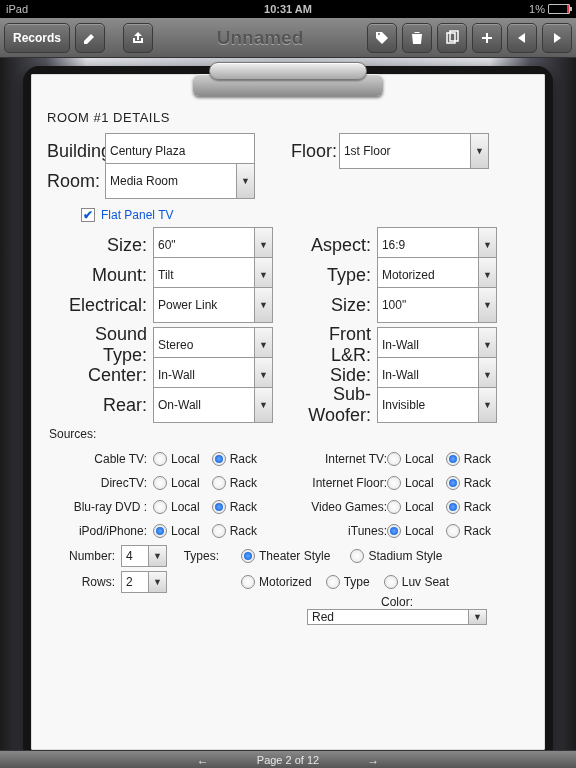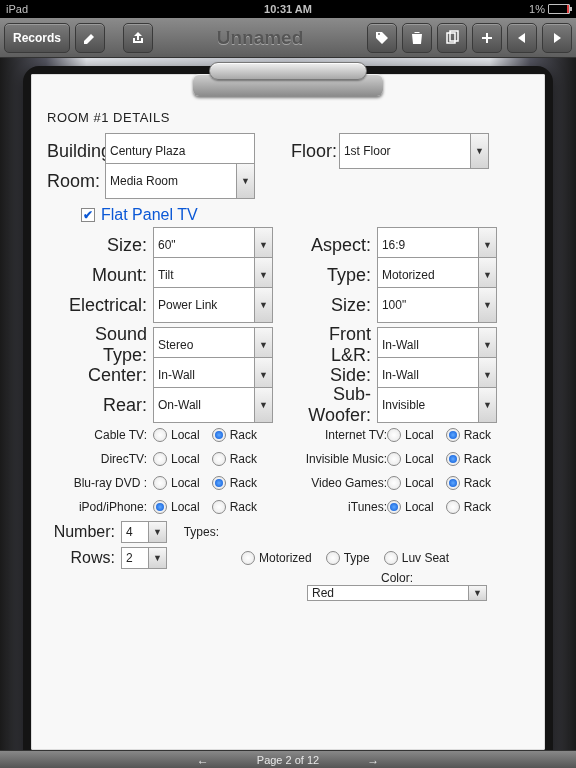--- a/index.html
+++ b/index.html
@@ -97,37 +97,37 @@
   .select .arrow, .mini-select .arrow {
     position:absolute; right:0; top:0; bottom:0; width:18px;
     background: linear-gradient(#f6f6f6,#d5d5d5);
     border-left:1px solid #999;
     display:flex; align-items:center; justify-content:center;
     font-size: 9px; color:#333;
   }
   .mini-select { height:22px; width:46px; background:#fff; border:1px solid #999; font-size:12px; padding:0 4px; position:relative; display:flex; align-items:center; padding-right:18px;}
   .check { width:14px; height:14px; border:1px solid #888; background:#fff; display:inline-flex; align-items:center; justify-content:center; margin-right:6px;}
   .check.checked:after{ content:"✔"; color:#0b58d6; font-size:12px; line-height:1; font-weight:700;}
-  .check-label { color:#0b58d6; font-size:16px; font-weight:400;}
+  .check-label { color:#0b58d6; font-size:12px; font-weight:400;}
 
   .spacer { height: 10px; }
 
   .section-head { font-size:12px; margin: 10px 0 6px 2px; }
 
   .radio { width:14px; height:14px; border-radius:50%; border:1px solid #888; background:radial-gradient(#fff,#e6e6e6); display:inline-flex; align-items:center; justify-content:center; margin:0 4px 0 0;}
   .radio.on:after{ content:""; width:8px; height:8px; border-radius:50%; background:radial-gradient(#5ea8ff,#0b58d6); }
   .radio-lbl { font-size:12px; margin-right: 12px;}
 
   .src-row { display:flex; align-items:center; height:24px; }
   .src-lbl-l { width:106px; text-align:right; padding-right:6px; font-size:12px;}
   .src-opts { width:142px; display:flex; align-items:center;}
   .src-lbl-r { width:92px; text-align:right; padding-right:0; font-size:12px;}
 
   .seat-row { display:flex; align-items:center; height:26px; }
-  .seat-lbl { width:74px; text-align:right; padding-right:6px; font-size:16px;}
+  .seat-lbl { width:74px; text-align:right; padding-right:6px; font-size:12px;}
   .seat-types { display:flex; align-items:center; gap: 20px; margin-left: 16px;}
   .types-lbl { width:48px; text-align:right; padding-right:6px; font-size:12px; margin-left:10px;}
   .color-row { display:flex; align-items:center; justify-content:flex-start; margin-left: 218px; flex-direction: column;}
 
   .pager {
     position:absolute; bottom:0; left:0; right:0; height:18px;
     background: linear-gradient(#888,#555); color:#e8e8e8;
     display:flex; align-items:center; justify-content:center;
     font-size:11px; gap: 48px;
     border-top: 1px solid #333;
@@ -335,20 +335,21 @@
           </div>
         <div class="col right">
             <div class="lbl w3">Sub-Woofer:</div>
           <div class="select" style="width:120px">
               <span>Invisible</span>
               <span class="arrow">▼</span>
             </div>
           </div>
       </div>
 
+      <div class="section-head">Sources:</div>
       <div id="sources-container">
           <div class="src-row">
             <div class="src-lbl-l">Cable TV:</div>
             <div class="src-opts">
               <span class="radio"></span>
               <span class="radio-lbl">Local</span>
               <span class="radio on"></span>
               <span class="radio-lbl">Rack</span>
             </div>
             <div class="src-lbl-r">Internet TV:</div>
@@ -360,21 +361,21 @@
             </div>
           </div>
           <div class="src-row">
             <div class="src-lbl-l">DirecTV:</div>
             <div class="src-opts">
               <span class="radio"></span>
               <span class="radio-lbl">Local</span>
               <span class="radio"></span>
               <span class="radio-lbl">Rack</span>
             </div>
-            <div class="src-lbl-r">Invisible Music:</div>
+            <div class="src-lbl-r">Internet Floor:</div>
             <div class="src-opts">
               <span class="radio"></span>
               <span class="radio-lbl">Local</span>
               <span class="radio on"></span>
               <span class="radio-lbl">Rack</span>
             </div>
           </div>
           <div class="src-row">
             <div class="src-lbl-l">Blu-ray DVD :</div>
             <div class="src-opts">
@@ -410,20 +411,30 @@
         </div>
 
 
       <div class="seat-row">
         <div class="seat-lbl">Number:</div>
         <div class="mini-select">
             <span>4</span>
             <span class="arrow">▼</span>
           </div>
         <div class="types-lbl">Types:</div>
+        <div id="seat-types" class="seat-types">
+            <span style="display: inline-flex; align-items: center;">
+              <span class="radio on"></span>
+              <span class="radio-lbl" style="margin-right: 0px;">Theater Style</span>
+            </span>
+            <span style="display: inline-flex; align-items: center;">
+              <span class="radio"></span>
+              <span class="radio-lbl" style="margin-right: 0px;">Stadium Style</span>
+            </span>
+          </div>
       </div>
       <div class="seat-row">
         <div class="seat-lbl">Rows:</div>
         <div class="mini-select">
             <span>2</span>
             <span class="arrow">▼</span>
           </div>
         <div style="width:58px"></div>
         <div id="seat-feats" class="seat-types" style="gap:14px">
             <span style="display: inline-flex; align-items: center;">

